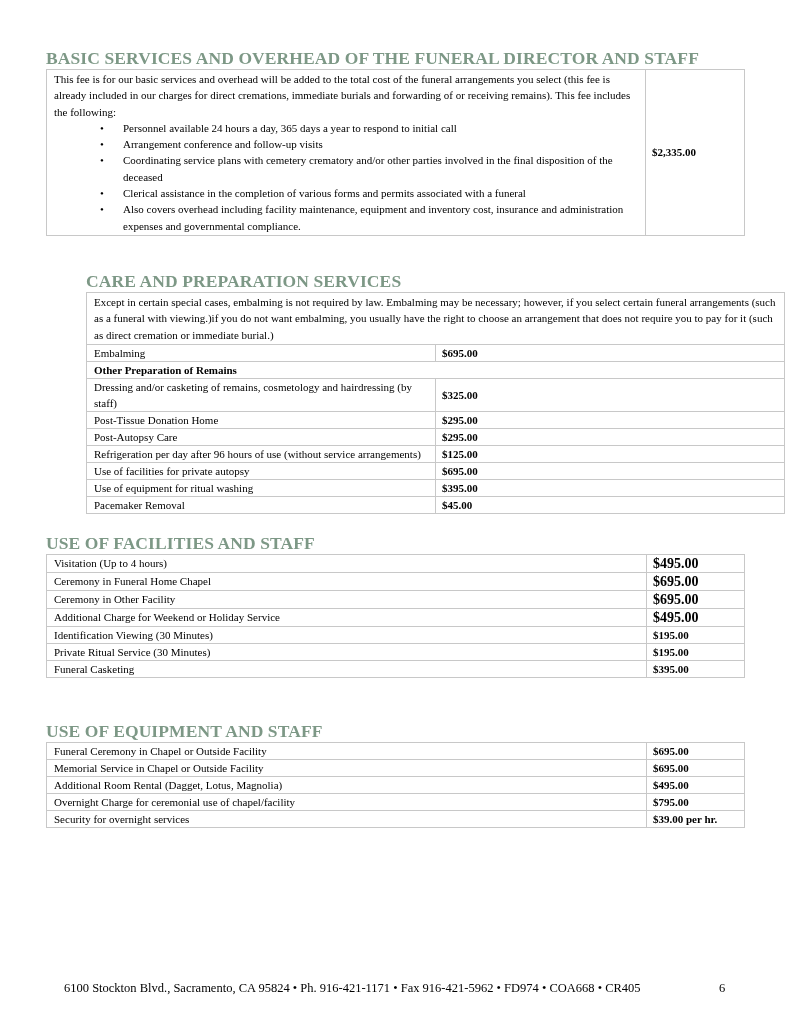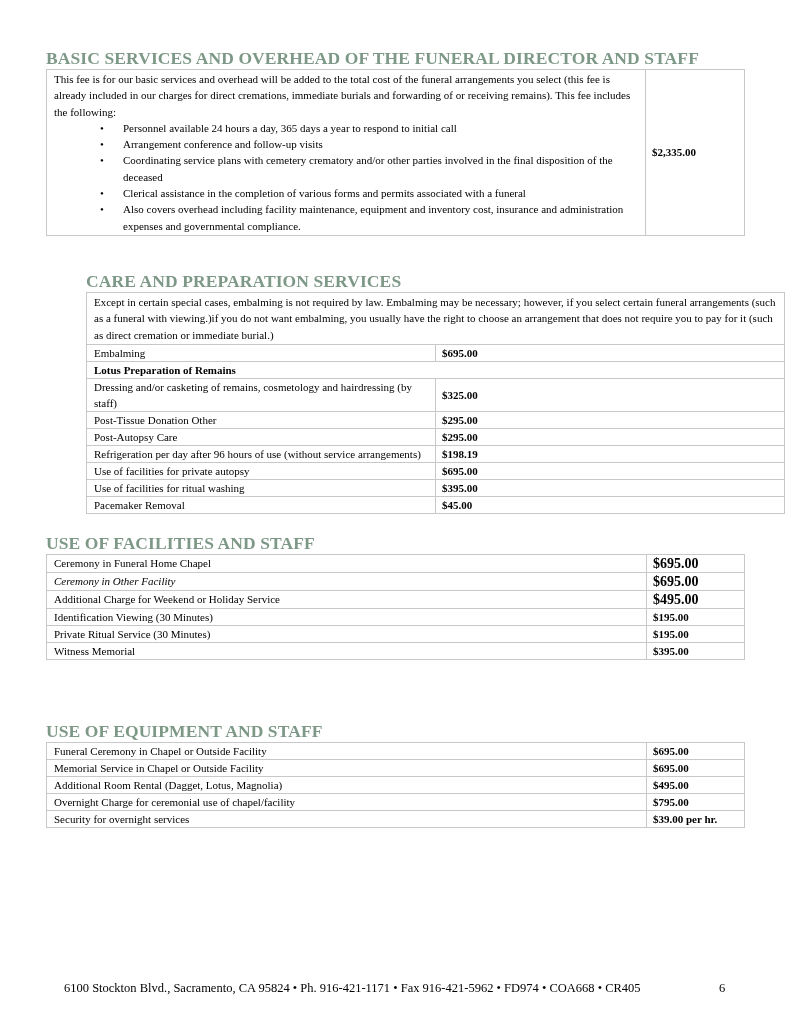--- a/index.html
+++ b/index.html
@@ -51,82 +51,86 @@
     </tr>
     </tbody>
       <tbody id="care-a">
         <tr>
           <td>Embalming</td>
           <td class="price">$695.00</td>
         </tr>
       </tbody>
     <tbody>
         <tr>
-      <td class="bold" colspan="2">Lotus Preparation of Remains</td>
+      <td class="bold" colspan="2">Other Preparation of Remains</td>
     </tr>
     </tbody>
       <tbody id="care-b">
         <tr>
           <td>Dressing and/or casketing of remains, cosmetology and hairdressing (by staff)</td>
           <td class="price">$325.00</td>
         </tr>
         <tr>
-          <td>Post-Tissue Donation Other</td>
+          <td>Post-Tissue Donation Home</td>
           <td class="price">$295.00</td>
         </tr>
         <tr>
           <td>Post-Autopsy Care</td>
           <td class="price">$295.00</td>
         </tr>
         <tr>
           <td>Refrigeration per day after 96 hours of use (without service arrangements)</td>
-          <td class="price">$198.19</td>
+          <td class="price">$125.00</td>
         </tr>
         <tr>
           <td>Use of facilities for private autopsy</td>
           <td class="price">$695.00</td>
         </tr>
         <tr>
-          <td>Use of facilities for ritual washing</td>
+          <td>Use of equipment for ritual washing</td>
           <td class="price">$395.00</td>
         </tr>
         <tr>
           <td>Pacemaker Removal</td>
           <td class="price">$45.00</td>
         </tr>
       </tbody>
   </table>
 </div>
 
 <div class="section" style="top:533px;">
   <h2 class="heading">USE OF FACILITIES AND STAFF</h2>
   <table>
     <tbody id="facilities">
         <tr>
+          <td style="line-height: 17px;">Visitation (Up to 4 hours)</td>
+          <td class="price big" style="line-height: 17px;">$495.00</td>
+        </tr>
+        <tr>
           <td style="line-height: 17px;">Ceremony in Funeral Home Chapel</td>
           <td class="price big" style="line-height: 17px;">$695.00</td>
         </tr>
         <tr>
-          <td style="line-height: 17px; font-style: italic;">Ceremony in Other Facility</td>
+          <td style="line-height: 17px;">Ceremony in Other Facility</td>
           <td class="price big" style="line-height: 17px;">$695.00</td>
         </tr>
         <tr>
           <td style="line-height: 17px;">Additional Charge for Weekend or Holiday Service</td>
           <td class="price big" style="line-height: 17px;">$495.00</td>
         </tr>
         <tr>
           <td>Identification Viewing (30 Minutes)</td>
           <td class="price">$195.00</td>
         </tr>
         <tr>
           <td>Private Ritual Service (30 Minutes)</td>
           <td class="price">$195.00</td>
         </tr>
         <tr>
-          <td>Witness Memorial</td>
+          <td>Funeral Casketing</td>
           <td class="price">$395.00</td>
         </tr>
       </tbody>
   </table>
 </div>
 
 <div class="section" style="top:721px;">
   <h2 class="heading">USE OF EQUIPMENT AND STAFF</h2>
   <table>
     <tbody id="equipment">

